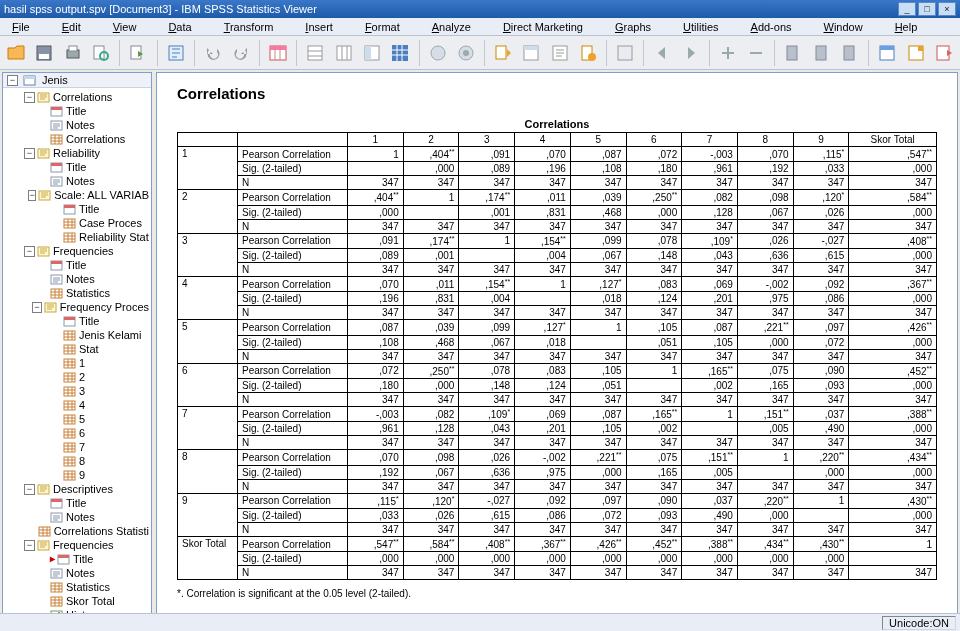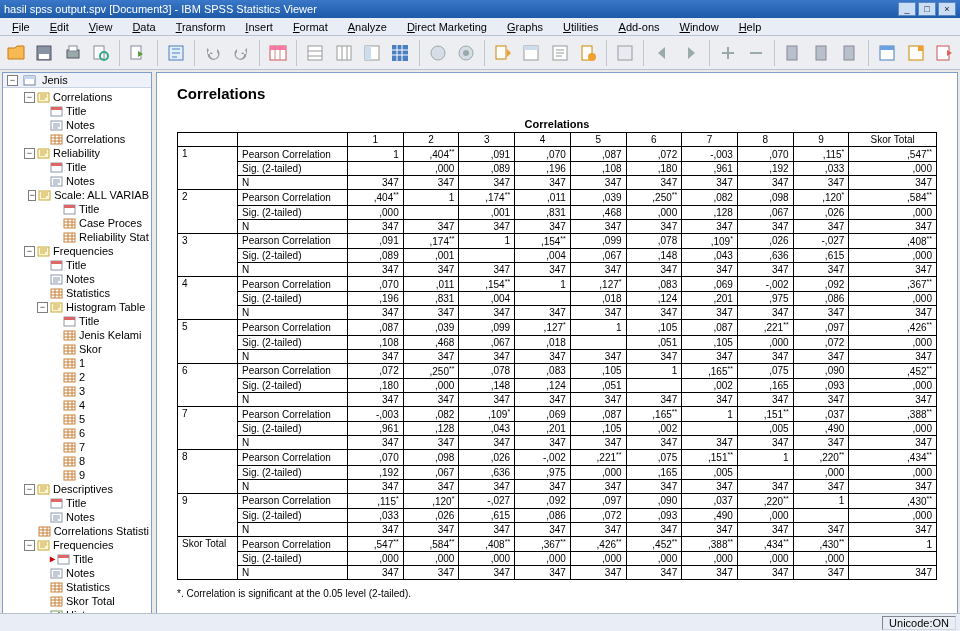--- a/index.html
+++ b/index.html
@@ -1,20 +1,20 @@
 <!DOCTYPE html>
 <html><head>
 <meta charset="utf-8">
 <style>
 * { box-sizing: border-box; margin: 0; padding: 0; }
 body { font-family: Tahoma, Arial, sans-serif; font-size: 11px; background: #eceae5; overflow: hidden; width: 960px; height: 631px; position: relative; }
 .titlebar { background: linear-gradient(#3a77c8, #1d5aa8); color: #fff; height: 18px; line-height: 18px; padding: 0 4px; display: flex; align-items: center; justify-content: space-between; font-size: 11px; }
 .titlebar .wnd { display: flex; gap: 2px; }
 .titlebar .wnd span { width: 18px; height: 14px; background: #c9ddf4; border: 1px solid #5b89c7; display: inline-flex; align-items: center; justify-content: center; font-size: 9px; color: #222; cursor: pointer; }
-.menubar { background: #e9eef6; border-bottom: 1px solid #b8c3d2; height: 18px; display: flex; align-items: center; padding: 0 4px; gap: 4px; font-size: 11px; }
+.menubar { background: #e9eef6; border-bottom: 1px solid #b8c3d2; height: 18px; display: flex; align-items: center; padding: 0 4px; gap: 16px; font-size: 11px; }
 .menubar span { padding: 1px 8px; cursor: pointer; }
 .toolbar { background: #eceef2; border-bottom: 1px solid #b8c3d2; height: 34px; display: flex; align-items: center; padding: 2px 4px; gap: 4px; }
 .toolbar .sep { width: 1px; height: 26px; background: #c0c7d0; margin: 0 2px; }
 .tb-btn { width: 28px; height: 28px; display: flex; align-items: center; justify-content: center; border: 1px solid transparent; border-radius: 2px; cursor: pointer; }
 .tb-btn svg { width: 20px; height: 20px; }
 .main { display: flex; height: 561px; }
 .outline { width: 150px; background: #fff; border: 1px solid #7e9fcd; margin: 2px 0 0 2px; overflow: auto; font-size: 11px; }
 .outline-header { background: #eef2f8; border-bottom: 1px solid #c7d3e5; padding: 1px 4px; display: flex; align-items: center; gap: 3px; }
 .tree { padding: 2px 0 2px 0; }
 .tree-item { display: flex; align-items: center; white-space: nowrap; padding: 0 2px; cursor: pointer; line-height: 14px; }
@@ -431,21 +431,21 @@
         </div>
         <div class="tree-item">
           <span class="indent" style="width:32px"></span>
           <span class="toggle">−</span>
           <span class="ico">
             <svg viewBox="0 0 13 11">
               <rect x="1" y="1" width="11" height="9" fill="#fff6d8" stroke="#c9a93b"></rect>
               <path d="M3 3h7M3 5h7M3 7h5" stroke="#c9a93b"></path>
             </svg>
           </span>
-          <span>Histogram Table</span>
+          <span>Frequency Proces</span>
         </div>
         <div class="tree-item">
           <span class="indent" style="width:45px"></span>
           <span class="toggle none"></span>
           <span class="ico">
             <svg viewBox="0 0 13 11">
               <rect x="1" y="1" width="11" height="9" fill="#fff" stroke="#8a97ab"></rect>
               <rect x="1" y="1" width="11" height="3" fill="#d66"></rect>
             </svg>
           </span>
@@ -464,21 +464,21 @@
         </div>
         <div class="tree-item">
           <span class="indent" style="width:45px"></span>
           <span class="toggle none"></span>
           <span class="ico">
             <svg viewBox="0 0 13 11">
               <rect x="1" y="1" width="11" height="9" fill="#fff" stroke="#c9803b"></rect>
               <path d="M1 4h11M1 7h11M5 1v9M9 1v9" stroke="#c9803b"></path>
             </svg>
           </span>
-          <span>Skor</span>
+          <span>Stat</span>
         </div>
         <div class="tree-item">
           <span class="indent" style="width:45px"></span>
           <span class="toggle none"></span>
           <span class="ico">
             <svg viewBox="0 0 13 11">
               <rect x="1" y="1" width="11" height="9" fill="#fff" stroke="#c9803b"></rect>
               <path d="M1 4h11M1 7h11M5 1v9M9 1v9" stroke="#c9803b"></path>
             </svg>
           </span>

